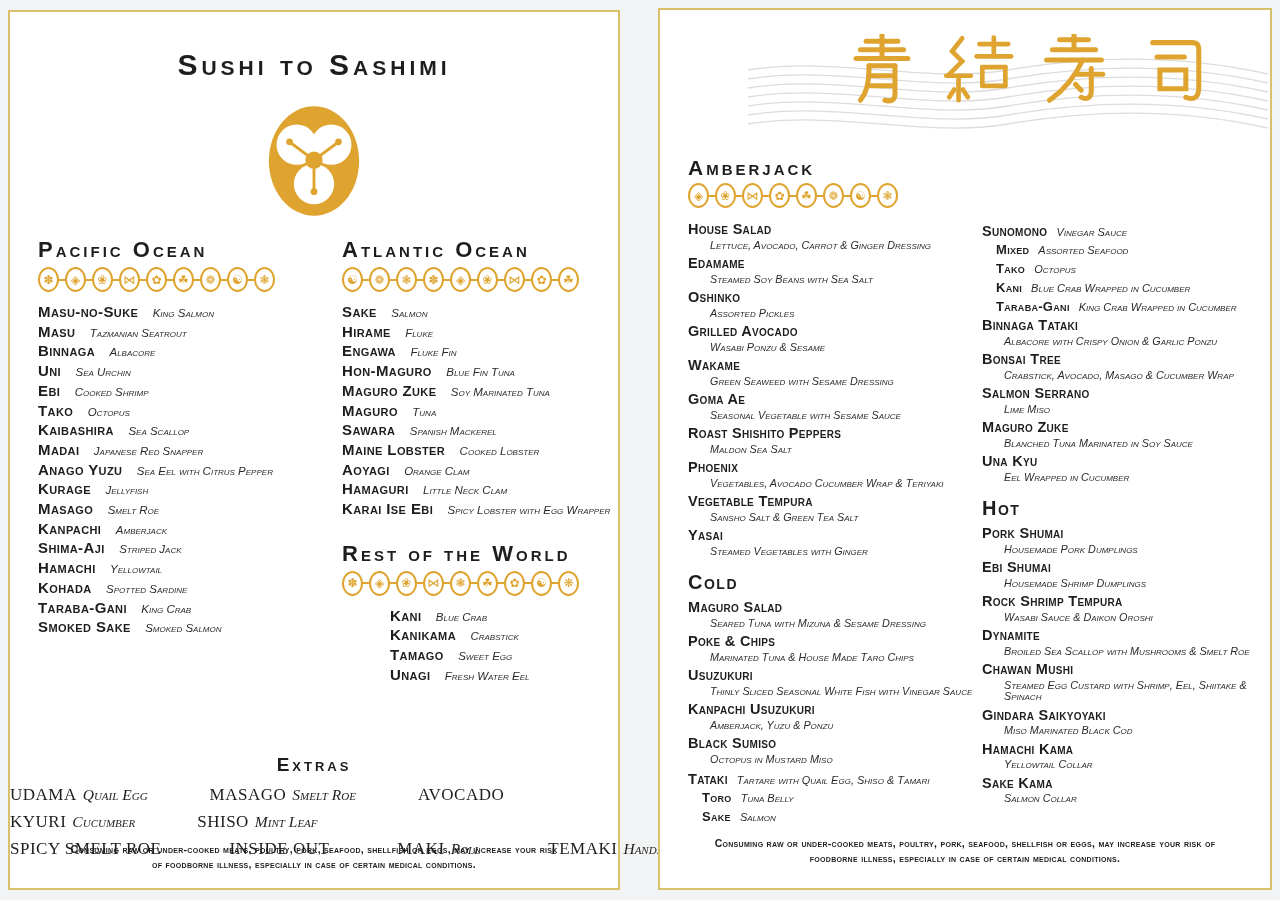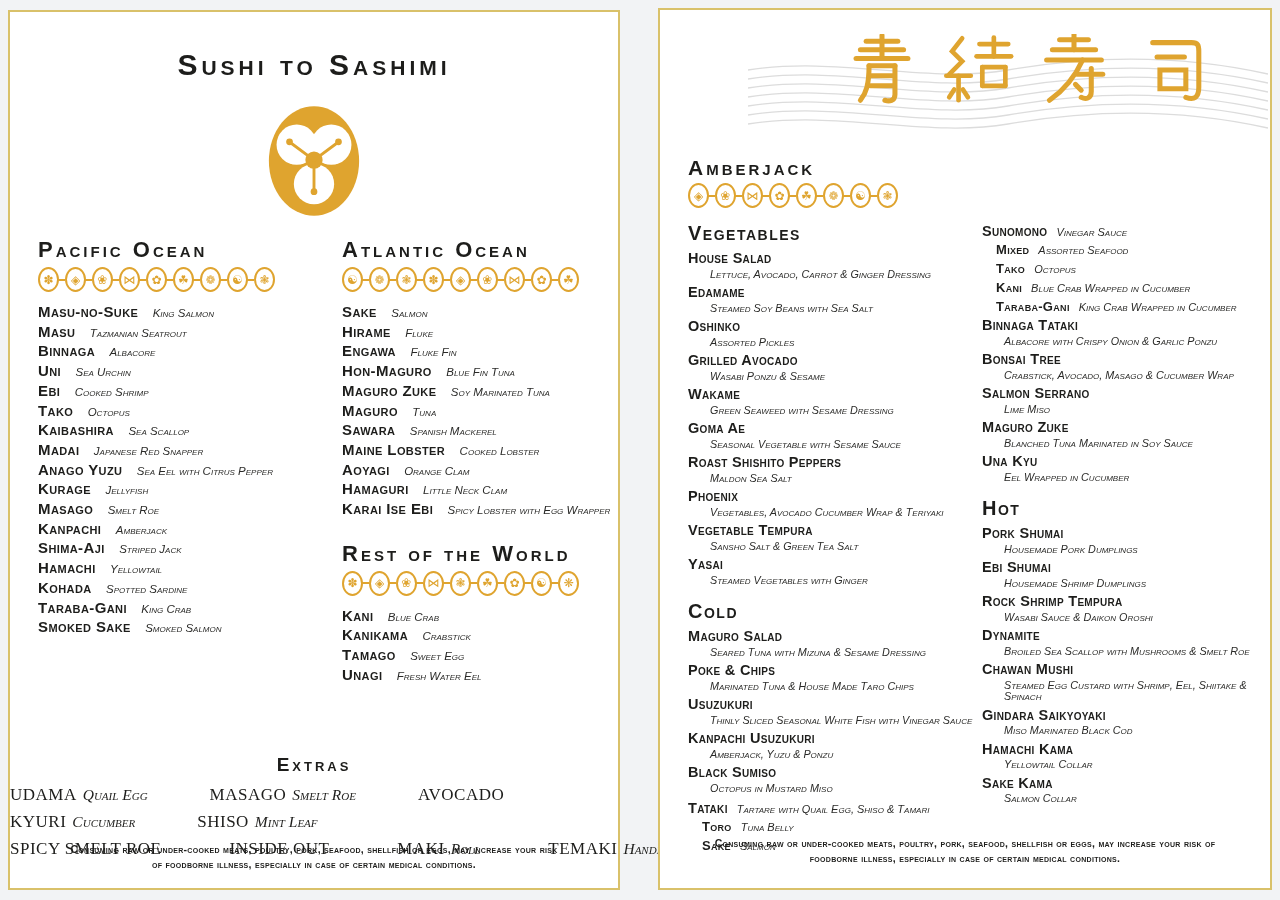--- a/index.html
+++ b/index.html
@@ -26,21 +26,21 @@
     color:#dfa42f;font-size:12px;line-height:1;display:flex;align-items:center;justify-content:center;
     position:relative;box-sizing:border-box;font-family:"DejaVu Sans",sans-serif;}
   .med:not(:last-child)::after{content:"";position:absolute;right:-8px;top:50%;margin-top:-1px;
     width:8px;height:2px;background:#dfa42f;}
 
   .l-item{line-height:17.7px;white-space:nowrap;}
   .l-name{font-variant:small-caps;font-weight:bold;font-size:15px;letter-spacing:0.4px;}
   .l-desc{font-variant:small-caps;font-style:italic;font-size:11.5px;margin-left:10px;color:#2a2a28;}
 
   .world-block{margin-top:22px;}
-  .world-items{margin-top:4px;}
+  .world-items{margin-top:4px;margin-left:48px;}
 
   .extras{position:absolute;top:742px;left:0;width:100%;text-align:center;}
   .extras-title{font-variant:small-caps;font-weight:bold;font-size:19px;letter-spacing:3px;margin-bottom:9px;}
   .ex-row{display:flex;justify-content:flex-start;gap:62px;margin-bottom:7px;
     font-family:"Liberation Serif",serif;font-size:17px;}
   .ex-row.r3{gap:68px;}
   .ex-entry{white-space:nowrap;}
   .ex-name{letter-spacing:0.5px;text-transform:uppercase;}
   .ex-desc{font-style:italic;font-variant:small-caps;font-size:15.5px;margin-left:6px;}
 
@@ -424,21 +424,20 @@
         <span class="med">✿</span>
         <span class="med">☘</span>
         <span class="med">❁</span>
         <span class="med">☯</span>
         <span class="med">❃</span>
       </div>
   </div>
 
   <div class="r-col left">
 
-      <div class="subhead"><span>Vegetables</span></div>
 
       <div class="r-item">
         <div class="r-name">House Salad</div>
         <div class="r-desc">Lettuce, Avocado, Carrot &amp; Ginger Dressing</div>
       </div>
 
       <div class="r-item">
         <div class="r-name">Edamame</div>
         <div class="r-desc">Steamed Soy Beans with Sea Salt</div>
       </div>

